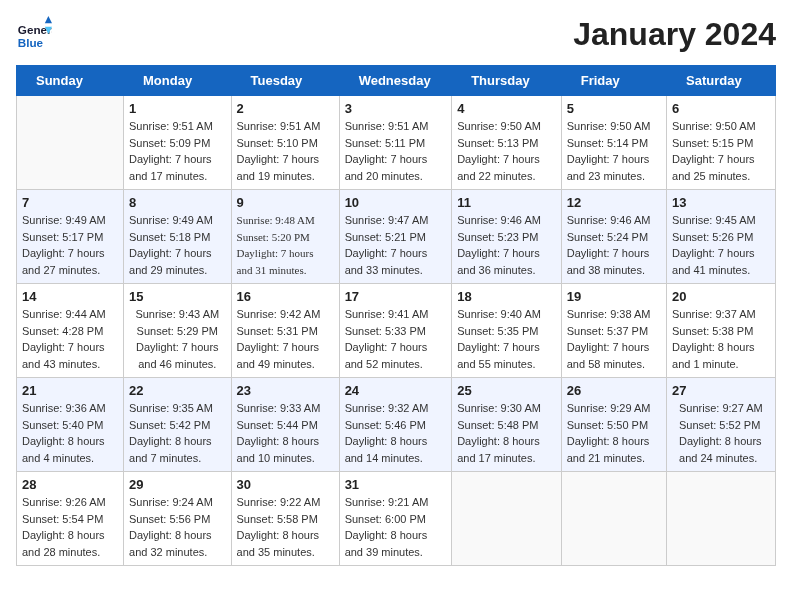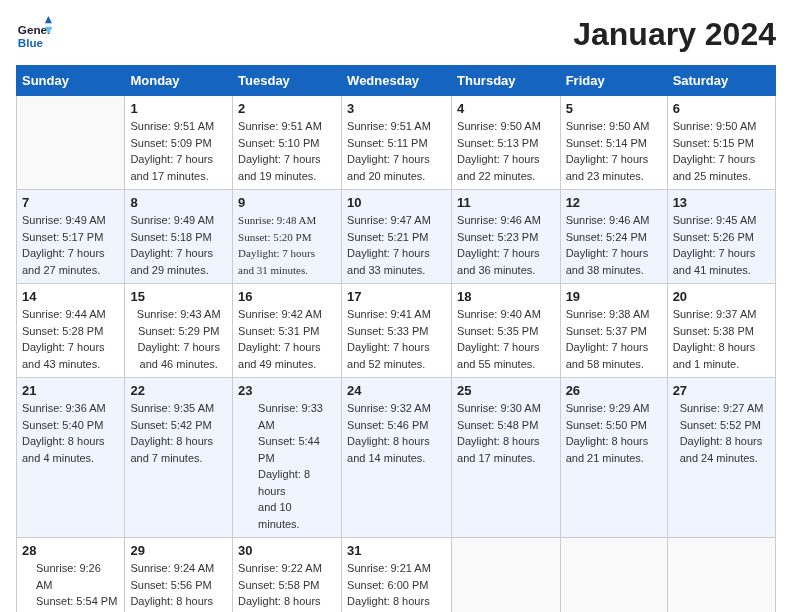--- a/index.html
+++ b/index.html
@@ -40,21 +40,21 @@
       font-weight: normal;
     }
     table {
       width: 100%;
       border-collapse: collapse;
       font-size: 11px;
     }
     thead tr th {
       background-color: #1565c0;
       color: #fff;
-      padding: 7px 5px;
+      padding: 7px 19px;
       text-align: left;
       font-size: 13px;
       font-weight: bold;
       border: 1px solid #1565c0;
     }
     tbody tr td {
       border: 1px solid #ccc;
       padding: 5px 5px;
       vertical-align: top;
       width: 113px;
@@ -204,21 +204,21 @@
           <div class="day-info" style="white-space: pre-line;">Sunrise: 9:45 AM
 Sunset: 5:26 PM
 Daylight: 7 hours
 and 41 minutes.</div>
         </td>
       </tr>
       <tr>
         <td>
           <span class="day-num">14</span>
           <div class="day-info" style="white-space: pre-line;">Sunrise: 9:44 AM
-Sunset: 5:28 PM
+Sunset: 4:28 PM
 Daylight: 7 hours
 and 43 minutes.</div>
         </td>
         <td>
           <span class="day-num">15</span>
           <div class="day-info" style="white-space: pre-line; text-align: center;">Sunrise: 9:43 AM
 Sunset: 5:29 PM
 Daylight: 7 hours
 and 46 minutes.</div>
         </td>
@@ -268,21 +268,21 @@
         </td>
         <td>
           <span class="day-num">22</span>
           <div class="day-info" style="white-space: pre-line;">Sunrise: 9:35 AM
 Sunset: 5:42 PM
 Daylight: 8 hours
 and 7 minutes.</div>
         </td>
         <td>
           <span class="day-num">23</span>
-          <div class="day-info" style="white-space: pre-line; margin-left: 20px;">Sunrise: 9:33 AM
+          <div class="day-info" style="white-space: pre-line;">Sunrise: 9:33 AM
 Sunset: 5:44 PM
 Daylight: 8 hours
 and 10 minutes.</div>
         </td>
         <td>
           <span class="day-num">24</span>
           <div class="day-info" style="white-space: pre-line;">Sunrise: 9:32 AM
 Sunset: 5:46 PM
 Daylight: 8 hours
 and 14 minutes.</div>
@@ -305,21 +305,21 @@
           <span class="day-num">27</span>
           <div class="day-info" style="white-space: pre-line; margin-left: 7px;">Sunrise: 9:27 AM
 Sunset: 5:52 PM
 Daylight: 8 hours
 and 24 minutes.</div>
         </td>
       </tr>
       <tr>
         <td>
           <span class="day-num">28</span>
-          <div class="day-info" style="white-space: pre-line; margin-left: 14px;">Sunrise: 9:26 AM
+          <div class="day-info" style="white-space: pre-line;">Sunrise: 9:26 AM
 Sunset: 5:54 PM
 Daylight: 8 hours
 and 28 minutes.</div>
         </td>
         <td>
           <span class="day-num">29</span>
           <div class="day-info" style="white-space: pre-line;">Sunrise: 9:24 AM
 Sunset: 5:56 PM
 Daylight: 8 hours
 and 32 minutes.</div>

